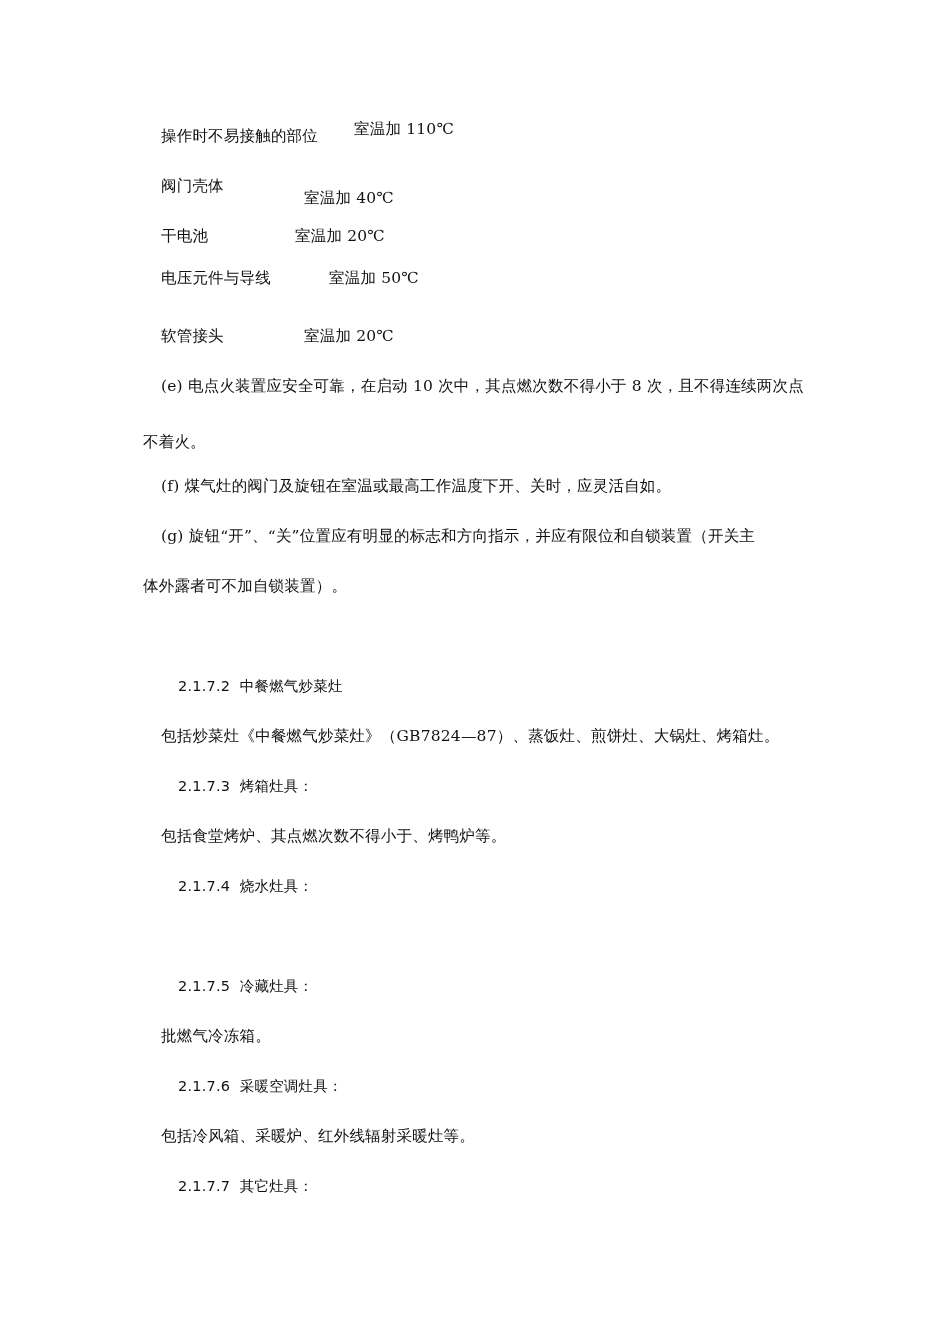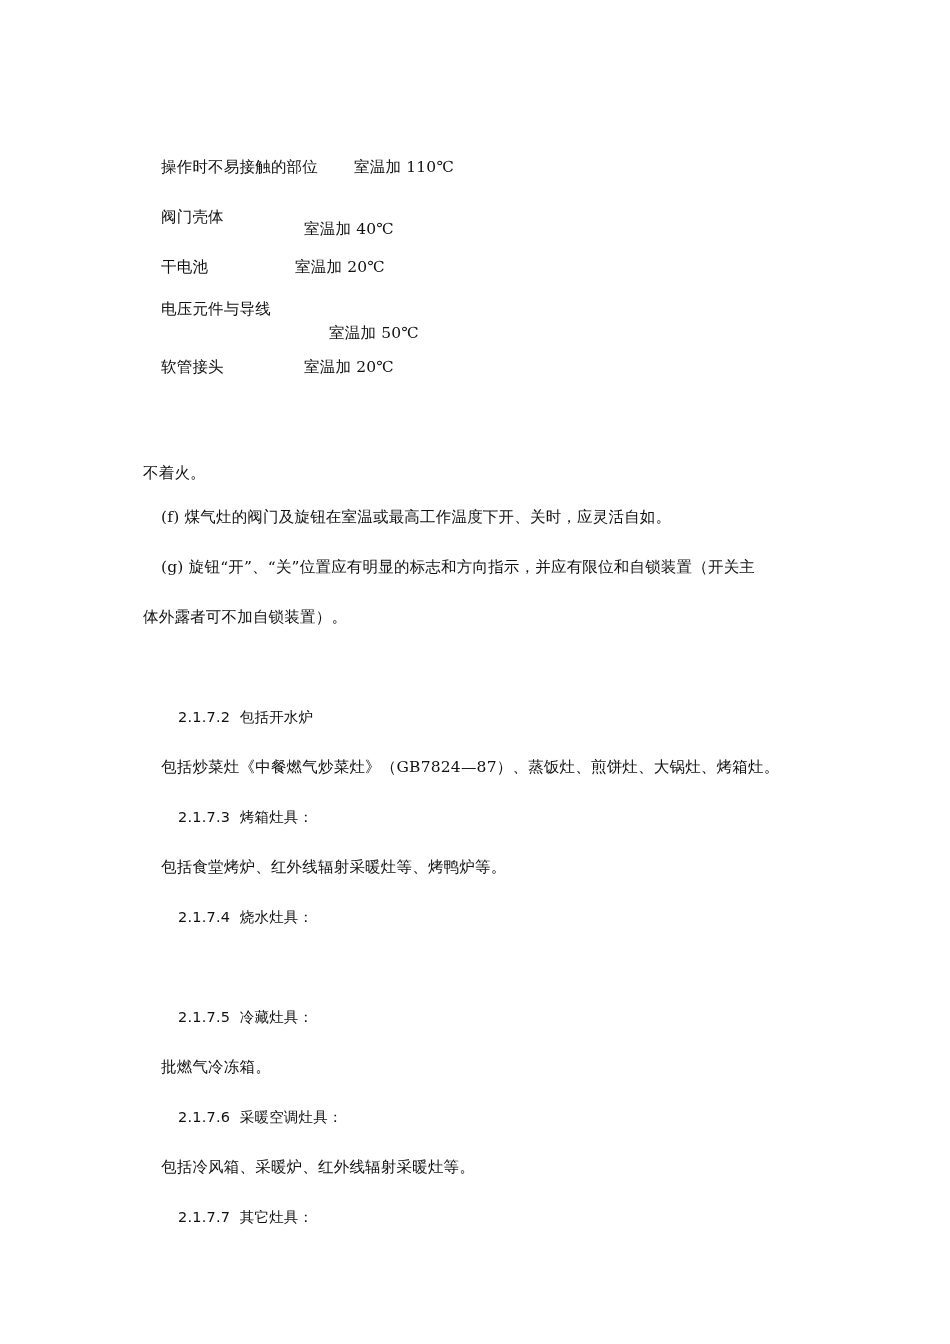--- a/index.html
+++ b/index.html
@@ -1,54 +1,55 @@
 <!DOCTYPE html>
 <html><head>
   <meta charset="utf-8">
   <style>
     html, body { margin: 0; padding: 0; background: #ffffff; }
     body { width: 950px; height: 1344px; position: relative; overflow: hidden;
            font-family: "DejaVu Serif", "Liberation Serif", serif; color: #111; }
-    .page { position: absolute; left: 0; top: 0; width: 950px; height: 956px; margin-top: 31px; }
+    .page { position: absolute; left: 0; top: 0; width: 950px; height: 956px; }
     .line { position: absolute; font-size: 15.5px; line-height: 20px; white-space: pre; letter-spacing: 0.2px; }
     .ind { left: 161px; }
     .noind { left: 143px; }
     .head { left: 178px; font-family: "DejaVu Sans", "Liberation Sans", sans-serif; font-size: 14.5px; }
     .col2 { position: absolute; }
   </style>
 </head>
 <body>
 
 <div class="page">
 
   <div class="line ind" style="top:126px;">操作时不易接触的部位</div>
-  <div class="col2 line" style="top:126px; left:354px;text-align:right;">室温加 110℃</div>
+  <div class="col2 line" style="top:119px; left:354px;text-align:right;">室温加 110℃</div>
 
   <div class="line ind" style="top:176px;">阀门壳体</div>
   <div class="col2 line" style="top:188px; left:304px;">室温加 40℃</div>
 
   <div class="line ind" style="top:226px;">干电池</div>
   <div class="col2 line" style="top:226px; left:295px;">室温加 20℃</div>
 
   <div class="line ind" style="top:268px;">电压元件与导线</div>
-  <div class="col2 line" style="top:292px; left:329px;">室温加 50℃</div>
+  <div class="col2 line" style="top:268px; left:329px;">室温加 50℃</div>
 
   <div class="line ind" style="top:326px;">软管接头</div>
   <div class="col2 line" style="top:326px; left:304px;">室温加 20℃</div>
 
+  <div class="line ind" style="top:376px;">(e) 电点火装置应安全可靠，在启动 10 次中，其点燃次数不得小于 8 次，且不得连续两次点</div>
   <div class="line noind" style="top:432px;">不着火。</div>
   <div class="line ind" style="top:476px;">(f) 煤气灶的阀门及旋钮在室温或最高工作温度下开、关时，应灵活自如。</div>
   <div class="line ind" style="top:526px;">(g) 旋钮“开”、“关”位置应有明显的标志和方向指示，并应有限位和自锁装置（开关主</div>
   <div class="line noind" style="top:576px;">体外露者可不加自锁装置）。</div>
 
-  <div class="line head" style="top:676px;">2.1.7.2  包括开水炉</div>
+  <div class="line head" style="top:676px;">2.1.7.2  中餐燃气炒菜灶</div>
   <div class="line ind" style="top:726px;">包括炒菜灶《中餐燃气炒菜灶》（GB7824—87）、蒸饭灶、煎饼灶、大锅灶、烤箱灶。</div>
 
   <div class="line head" style="top:776px;">2.1.7.3  烤箱灶具：</div>
-  <div class="line ind" style="top:826px;">包括食堂烤炉、红外线辐射采暖灶等、烤鸭炉等。</div>
+  <div class="line ind" style="top:826px;">包括食堂烤炉、其点燃次数不得小于、烤鸭炉等。</div>
 
   <div class="line head" style="top:876px;">2.1.7.4  烧水灶具：</div>
 
   <div class="line head" style="top:976px;">2.1.7.5  冷藏灶具：</div>
   <div class="line ind" style="top:1026px;text-align:center;">批燃气冷冻箱。</div>
 
   <div class="line head" style="top:1076px;">2.1.7.6  采暖空调灶具：</div>
   <div class="line ind" style="top:1126px;">包括冷风箱、采暖炉、红外线辐射采暖灶等。</div>
 
   <div class="line head" style="top:1176px;">2.1.7.7  其它灶具：</div>

